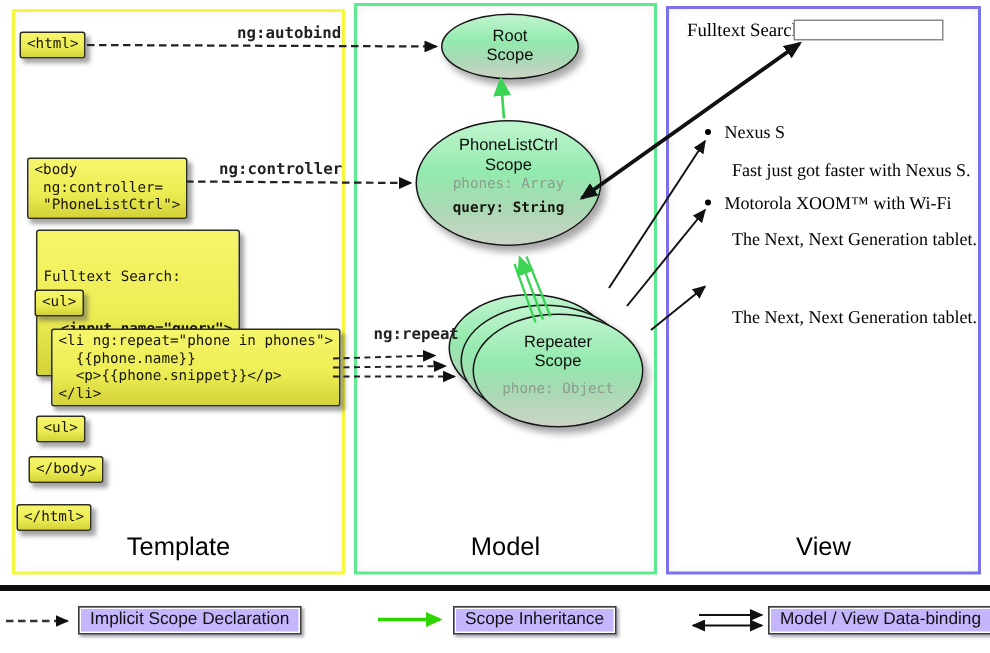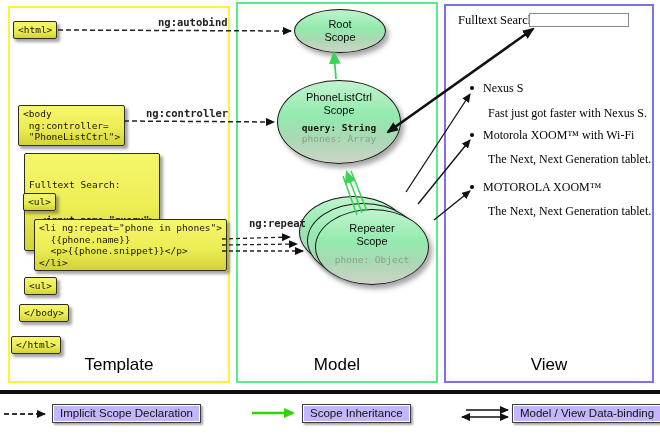--- a/index.html
+++ b/index.html
@@ -72,22 +72,22 @@
   <div class="codebox" style="left:11px;top:336px">&lt;/html&gt;</div>
 
   <div class="ellipse" style="left:294px;top:9px;width:92px;height:44px;padding-top:8px;box-sizing:border-box">
     <div class="scope-title">Root
 Scope</div>
   </div>
 
   <div class="ellipse" style="left:277px;top:80px;width:124px;height:84px;padding-top:10px;box-sizing:border-box">
     <div class="scope-title">PhoneListCtrl
 Scope</div>
+    <div class="scope-prop">phones: Array</div>
     <div class="scope-prop bold" style="margin-top:5px">query: String</div>
-    <div class="scope-prop">phones: Array</div>
   </div>
 
   <div class="ellipse" style="left:299px;top:196px;width:106px;height:70px"></div>
   <div class="ellipse" style="left:307px;top:203px;width:110px;height:73px"></div>
   <div class="ellipse" style="left:315px;top:209px;width:114px;height:76px;padding-top:12px;box-sizing:border-box">
     <div class="scope-title">Repeater
 Scope</div>
     <div class="scope-prop" style="margin-top:6px">phone: Object</div>
   </div>
 
@@ -97,21 +97,20 @@
 
   <div class="view-search-label">Fulltext Search:</div>
   <input class="view-input" value="" style="">
 
   <div class="view-item-name" style="top:81px"><span class="dot"></span><span>Nexus S</span></div>
   <div class="view-item-desc" style="top:106px">Fast just got faster with Nexus S.</div>
 
   <div class="view-item-name" style="top:128px"><span class="dot"></span><span>Motorola XOOM™  with Wi-Fi</span></div>
   <div class="view-item-desc" style="top:152px">The Next, Next Generation tablet.</div>
 
-  <div class="view-item-name" style="top:180px"><span class="dot"></span><span>MOTOROLA XOOM™</span></div>
   <div class="view-item-desc" style="top:204px">The Next, Next Generation tablet.</div>
 
   <div class="legend-sep"></div>
   <div class="legend-box" style="left:52px">Implicit Scope Declaration</div>
   <div class="legend-box" style="left:302px">Scope Inheritance</div>
   <div class="legend-box" style="left:512px">Model / View Data-binding</div>
 
   <svg class="overlay" width="660" height="435" viewBox="0 0 660 435">
     <defs>
       <marker id="ab" markerWidth="9" markerHeight="8" refX="8" refY="4" orient="auto" markerUnits="userSpaceOnUse">

